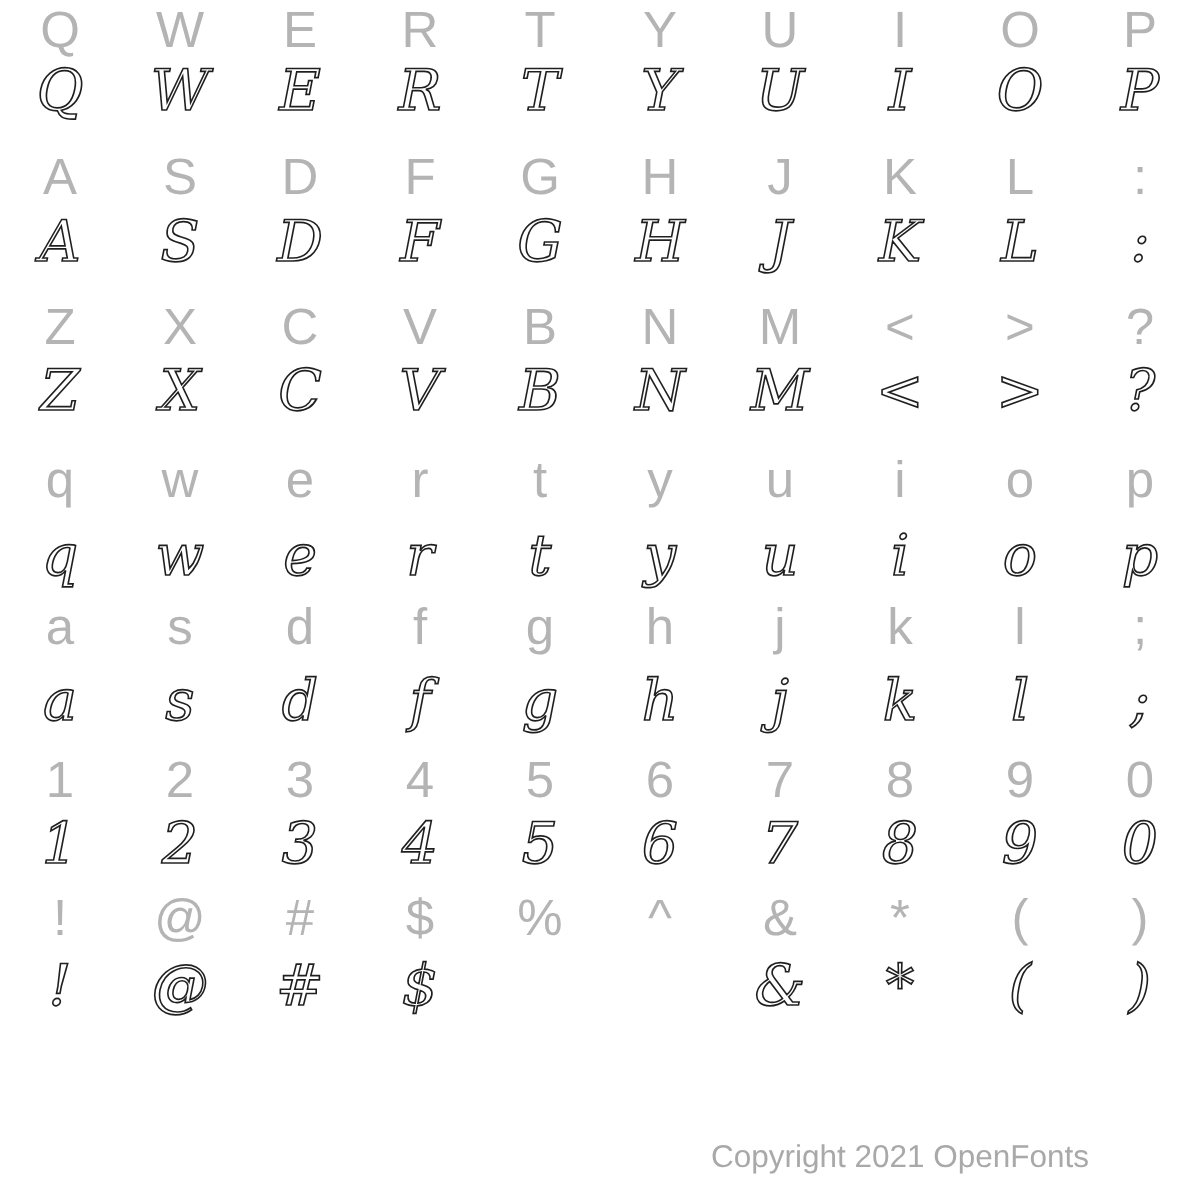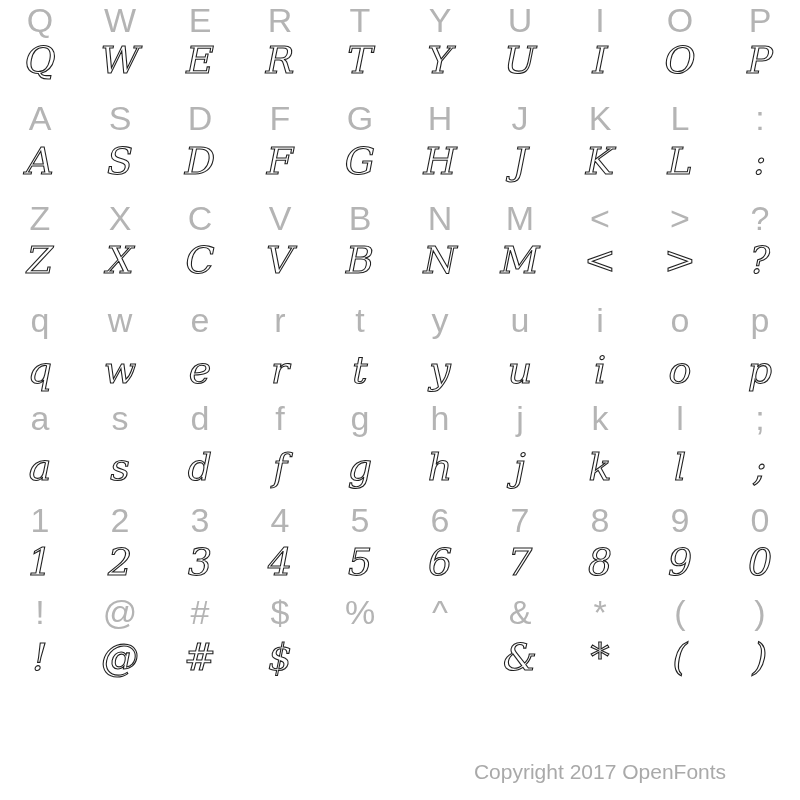--- a/index.html
+++ b/index.html
@@ -66,14 +66,14 @@
       <div class="char-row glyph-row" style="top: 235px;"><span class="cell">Z</span><span class="cell">X</span><span class="cell">C</span><span class="cell">V</span><span class="cell">B</span><span class="cell">N</span><span class="cell">M</span><span class="cell">&lt;</span><span class="cell">&gt;</span><span class="cell">?</span></div>
       <div class="char-row ref-row" style="top: 300px;"><span class="cell">q</span><span class="cell">w</span><span class="cell">e</span><span class="cell">r</span><span class="cell">t</span><span class="cell">y</span><span class="cell">u</span><span class="cell">i</span><span class="cell">o</span><span class="cell">p</span></div>
       <div class="char-row glyph-row" style="top: 345px;"><span class="cell">q</span><span class="cell">w</span><span class="cell">e</span><span class="cell">r</span><span class="cell">t</span><span class="cell">y</span><span class="cell">u</span><span class="cell">i</span><span class="cell">o</span><span class="cell">p</span></div>
       <div class="char-row ref-row" style="top: 398px;"><span class="cell">a</span><span class="cell">s</span><span class="cell">d</span><span class="cell">f</span><span class="cell">g</span><span class="cell">h</span><span class="cell">j</span><span class="cell">k</span><span class="cell">l</span><span class="cell">;</span></div>
       <div class="char-row glyph-row" style="top: 442px;"><span class="cell">a</span><span class="cell">s</span><span class="cell">d</span><span class="cell">f</span><span class="cell">g</span><span class="cell">h</span><span class="cell">j</span><span class="cell">k</span><span class="cell">l</span><span class="cell">;</span></div>
       <div class="char-row ref-row" style="top: 500px;"><span class="cell">1</span><span class="cell">2</span><span class="cell">3</span><span class="cell">4</span><span class="cell">5</span><span class="cell">6</span><span class="cell">7</span><span class="cell">8</span><span class="cell">9</span><span class="cell">0</span></div>
       <div class="char-row glyph-row" style="top: 537px;"><span class="cell">1</span><span class="cell">2</span><span class="cell">3</span><span class="cell">4</span><span class="cell">5</span><span class="cell">6</span><span class="cell">7</span><span class="cell">8</span><span class="cell">9</span><span class="cell">0</span></div>
       <div class="char-row ref-row" style="top: 592px;"><span class="cell">!</span><span class="cell">@</span><span class="cell">#</span><span class="cell">$</span><span class="cell">%</span><span class="cell">^</span><span class="cell">&amp;</span><span class="cell">*</span><span class="cell">(</span><span class="cell">)</span></div>
       <div class="char-row glyph-row" style="top: 632px;"><span class="cell">!</span><span class="cell">@</span><span class="cell">#</span><span class="cell">$</span><span class="cell"></span><span class="cell"></span><span class="cell">&amp;</span><span class="cell">*</span><span class="cell">(</span><span class="cell">)</span></div>
     </div>
-  <div id="copyright">Copyright 2017 OpenFonts</div>
+  <div id="copyright">Copyright 2021 OpenFonts</div>
 </div>
 
 </body></html>

